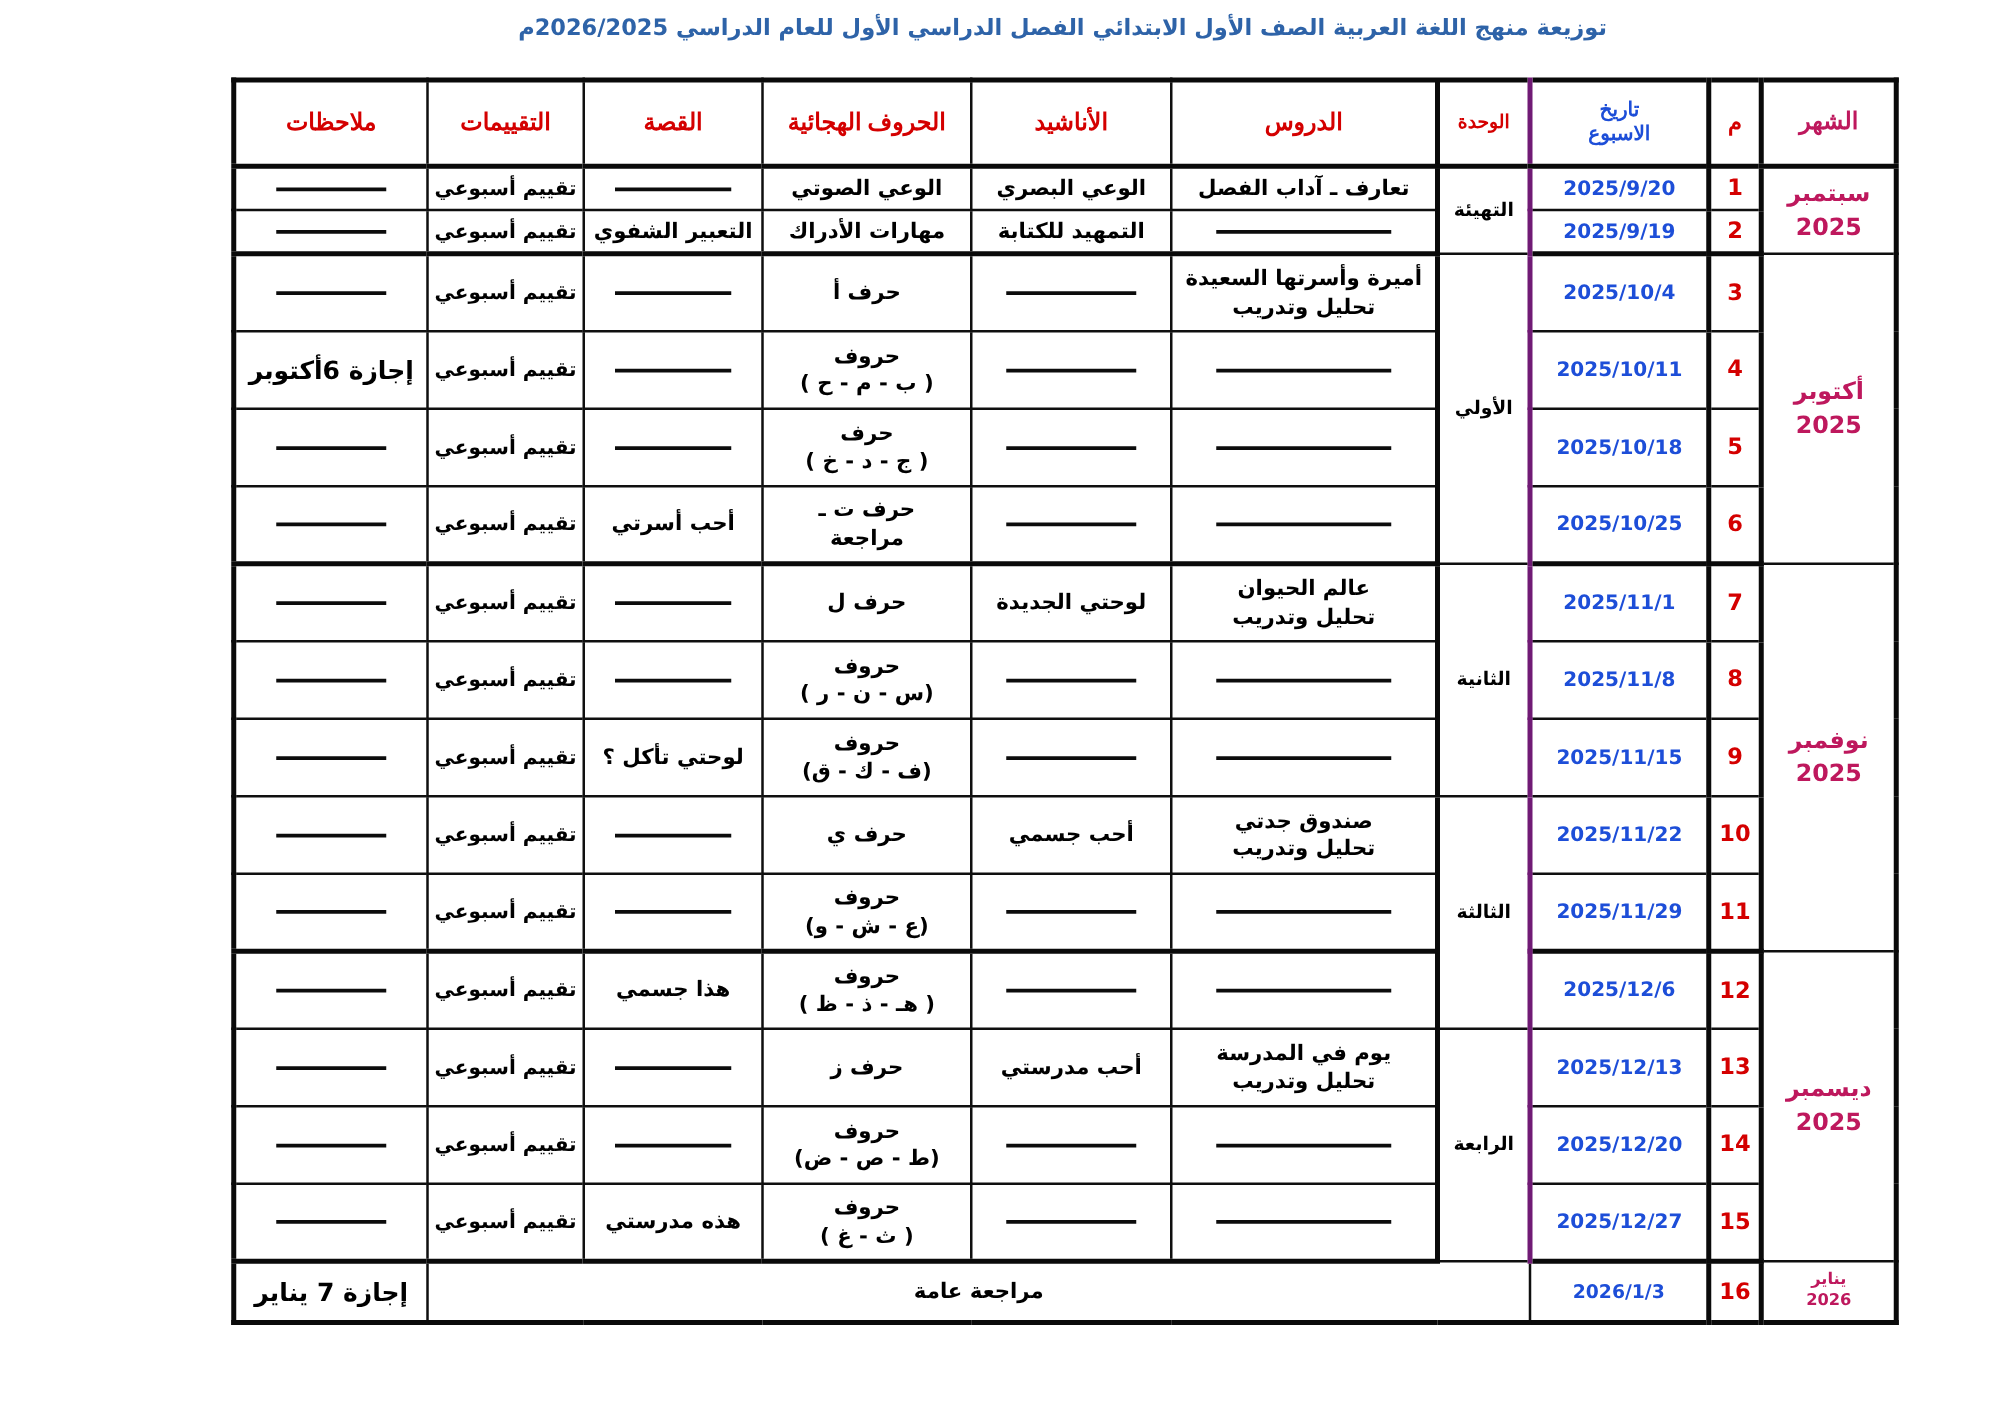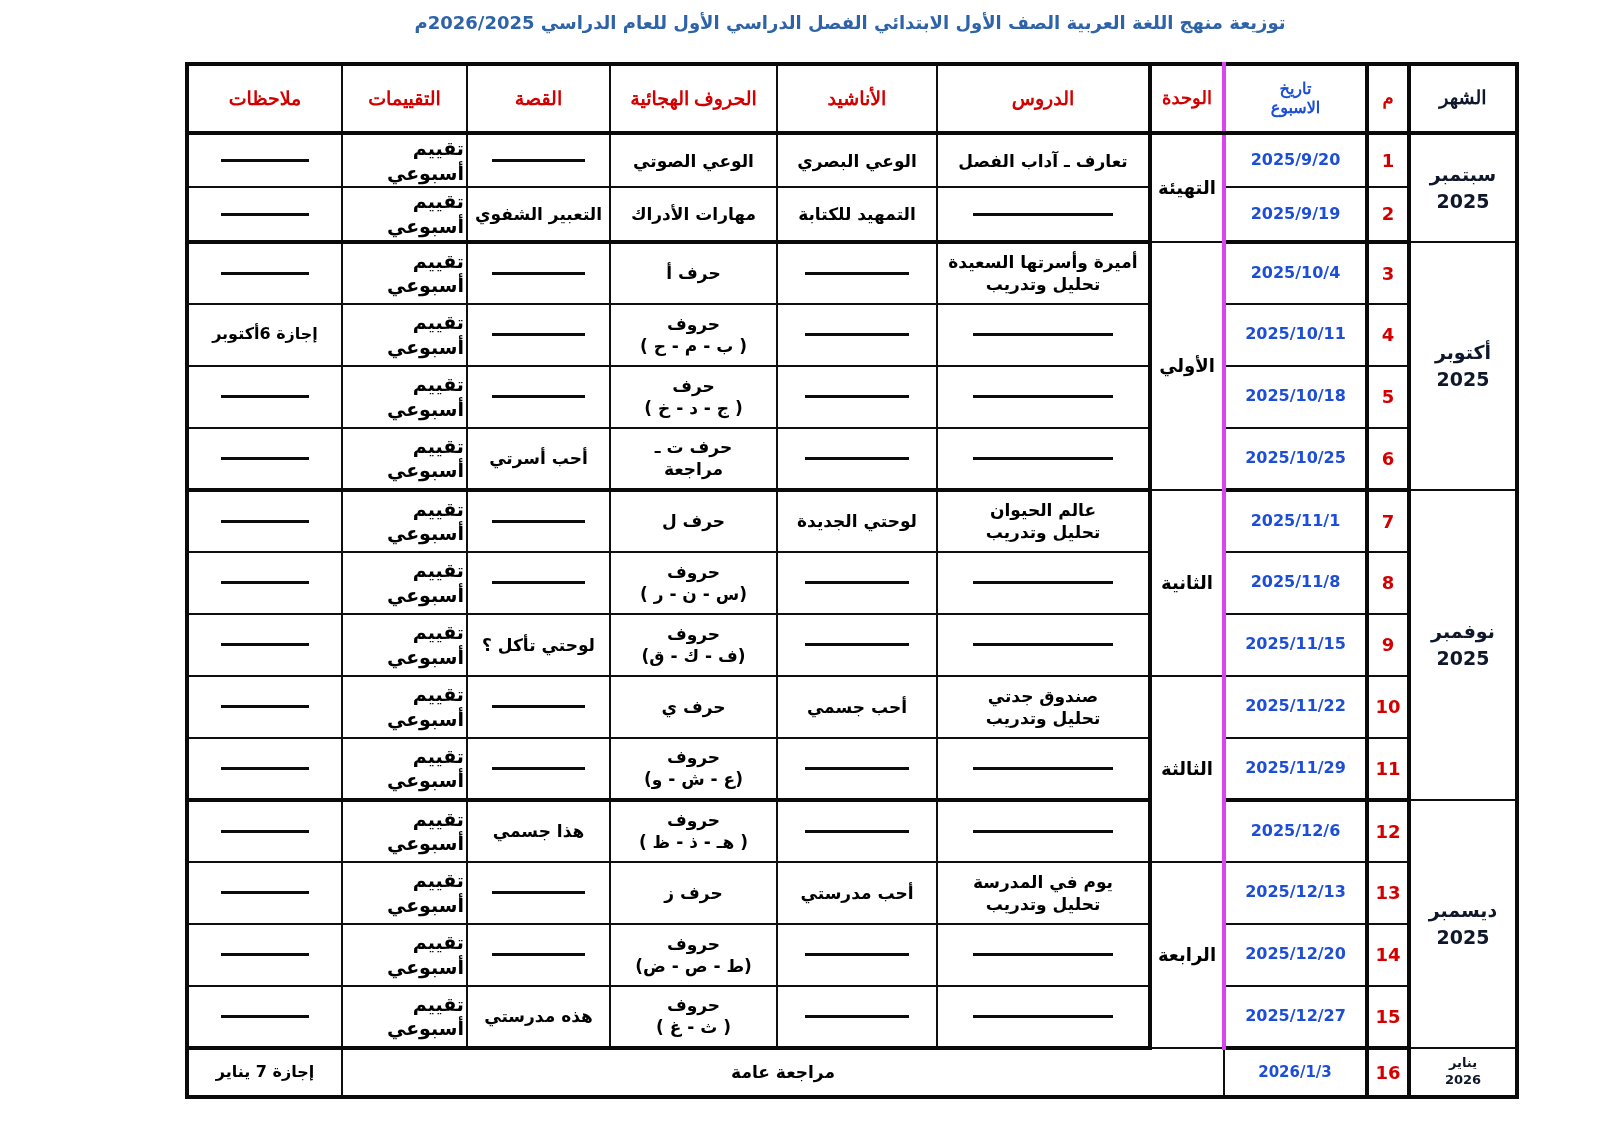--- a/index.html
+++ b/index.html
@@ -20,30 +20,30 @@
   th,td{
     border:2px solid #0f0f0f;text-align:center;vertical-align:middle;
     font-weight:bold;color:#000;padding:1px 2px;overflow:hidden;
     font-size:17px;line-height:1.3;
   }
   thead th{color:#d40000;font-size:19px;height:63px;line-height:1.15;font-family:Liberation Serif, serif;}
   tbody tr{height:62px;}
   tr.r-short{height:35px;}
   tr.r-final{height:49px;}
   tr.mb th, tr.mb td{border-bottom:4px solid #0a0a0a;}
-  .c-month{color:#0f172a;font-size:19px;line-height:1.4;}
+  .c-month{color:#be185d;font-size:19px;line-height:1.4;}
   .c-month.month-small{font-size:13px;line-height:1.3;}
   .c-num{color:#d40000;font-size:18px;border-left:4px solid #0a0a0a;border-right:4px solid #0a0a0a;}
   thead .c-num{border-left:4px solid #0a0a0a;border-right:4px solid #0a0a0a;}
   .c-date{color:#1d4ed8;font-size:16px;}
   .c-date.date-small{font-size:15px;}
-  .c-unit{border-left:4px solid #0a0a0a;border-right:4px solid #d946ef;font-size:18px;margin-left:12px;}
-  .c-assess{font-size:19px;text-align:right;}
+  .c-unit{border-left:4px solid #0a0a0a;border-right:4px solid #701a75;font-size:15px;margin-left:12px;}
+  .c-assess{font-size:16px;}
   .c-lessons,.c-songs,.c-letters,.c-story,.c-notes{font-size:17px;}
-  .c-notes{font-size:16px;}
+  .c-notes{font-size:20px;}
   .c-merged{font-size:17px;margin-left:16px;}
   .dash{height:3px;background:#0c0c0c;margin:4px auto;width:68%;}
   .c-notes .dash{width:60%;}
   .two-line div{display:block;}
 </style>
 </head>
 <body>
 
 <div class="title">توزيعة منهج اللغة العربية الصف الأول الابتدائي الفصل الدراسي الأول للعام الدراسي 2026/2025م</div>
 

